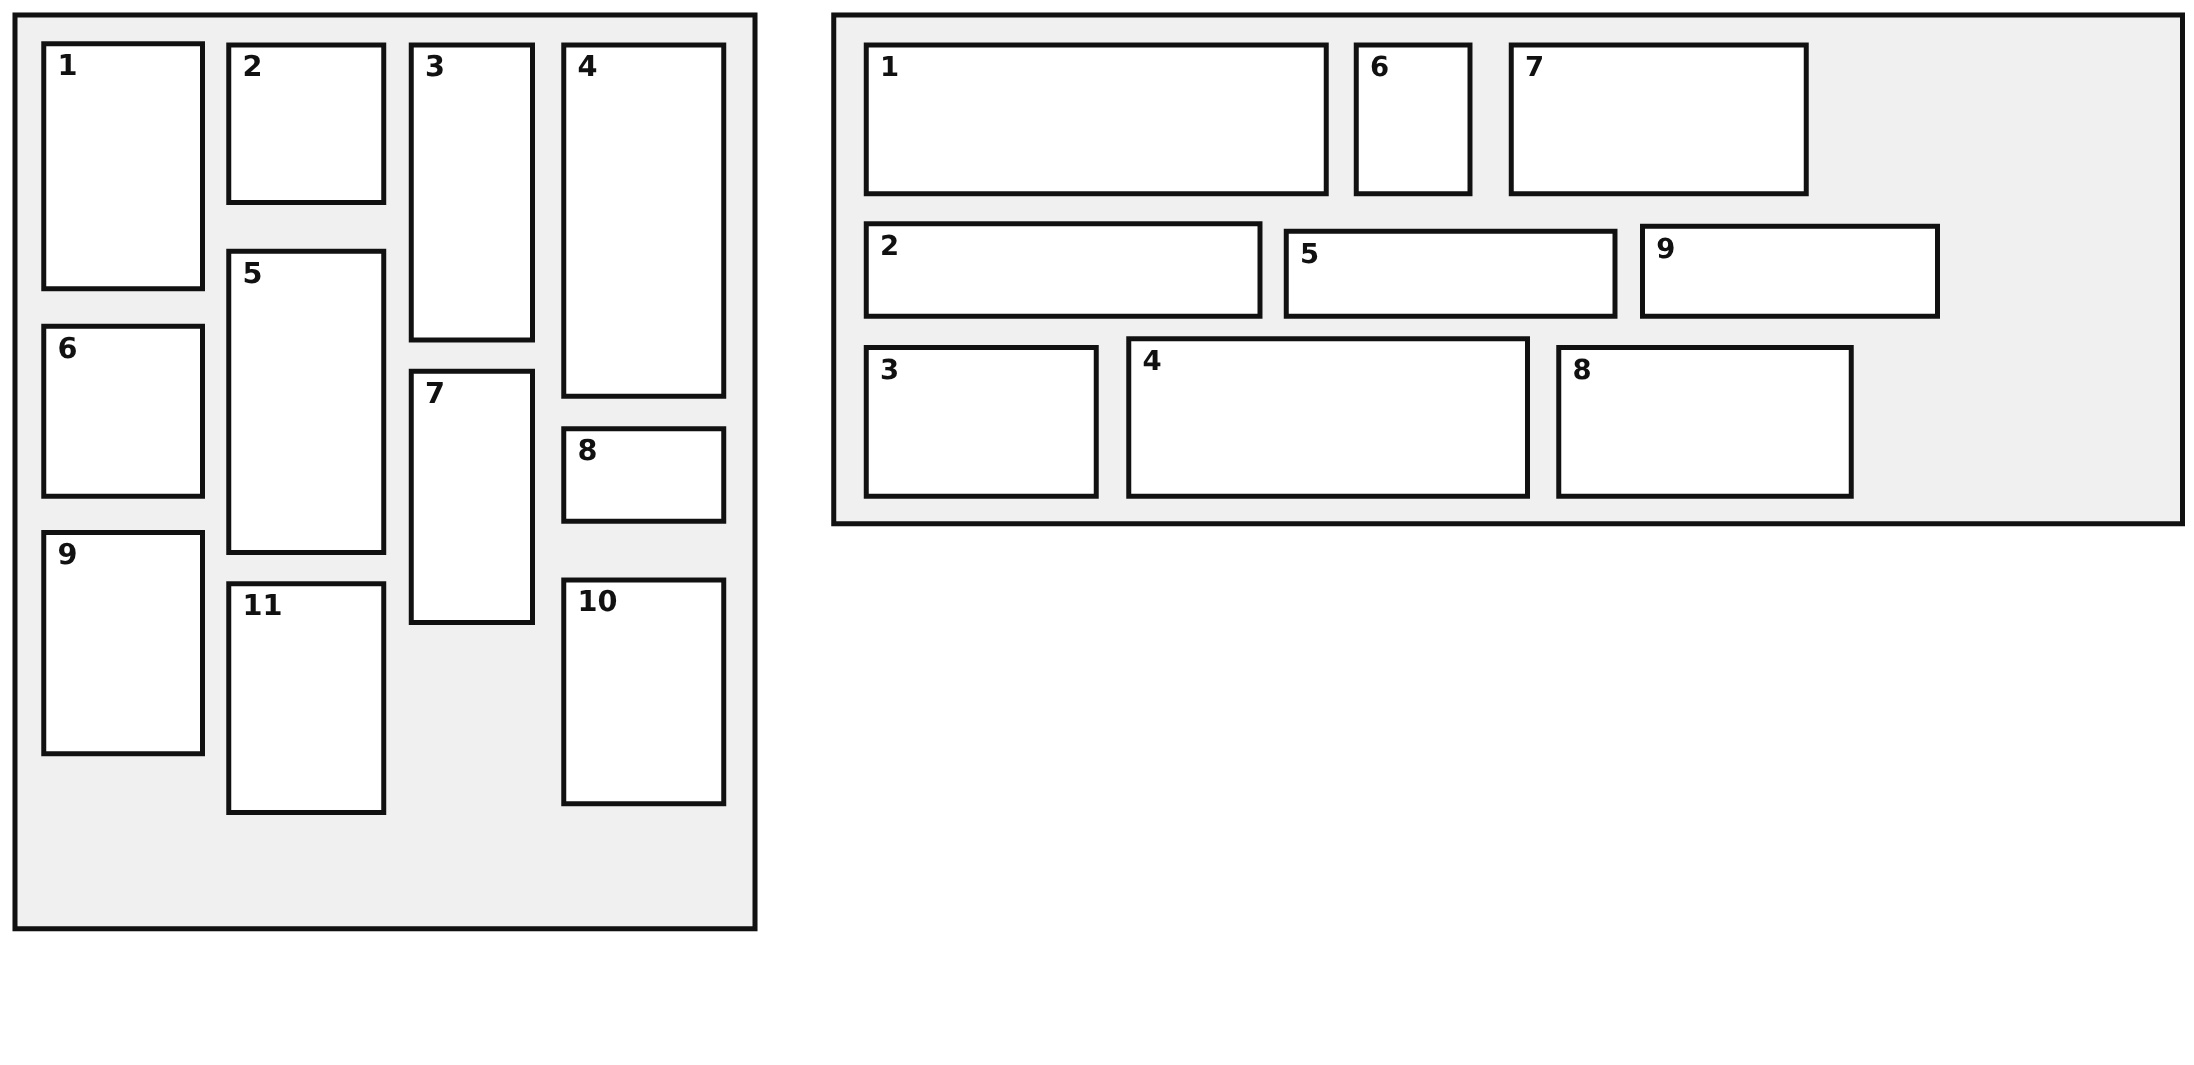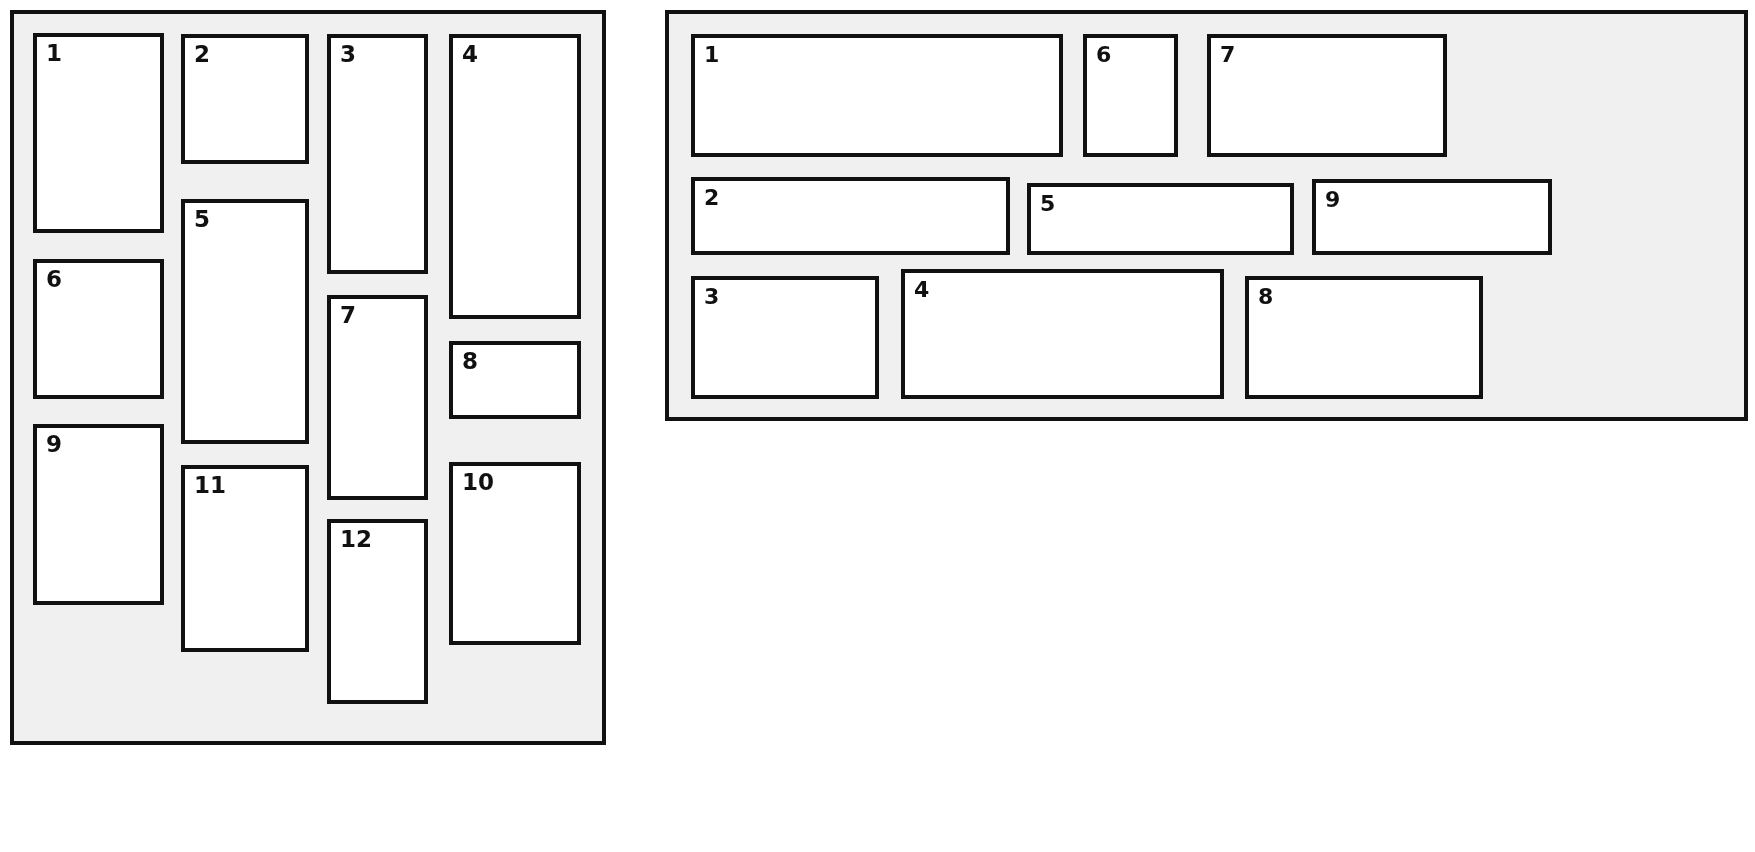--- a/index.html
+++ b/index.html
@@ -81,23 +81,20 @@
       </div>
       <div class="cell" style="left: 19px; top: 410px; width: 131px; height: 181px; background: rgb(255, 255, 255); border-color: rgb(17, 17, 17);">
         <span class="cell-label">9</span>
       </div>
       <div class="cell" style="left: 435px; top: 448px; width: 132px; height: 183px; background: rgb(255, 255, 255); border-color: rgb(17, 17, 17);">
         <span class="cell-label">10</span>
       </div>
       <div class="cell" style="left: 167px; top: 451px; width: 128px; height: 187px; background: rgb(255, 255, 255); border-color: rgb(17, 17, 17); text-align: center;">
         <span class="cell-label">11</span>
       </div>
-      <div class="cell" style="left: 313px; top: 505px; width: 101px; height: 185px; background: rgb(255, 255, 255); border-color: rgb(17, 17, 17);">
-        <span class="cell-label">12</span>
-      </div>
     </div>
     <div class="panel right-panel" style="left: 665px; top: 10px; width: 1083px; height: 411px; background: rgb(240, 240, 240); border-color: rgb(17, 17, 17);">
       <div class="cell" style="left: 22px; top: 20px; width: 372px; height: 123px; background: rgb(255, 255, 255); border-color: rgb(17, 17, 17);">
         <span class="cell-label">1</span>
       </div>
       <div class="cell" style="left: 414px; top: 20px; width: 95px; height: 123px; background: rgb(255, 255, 255); border-color: rgb(17, 17, 17);">
         <span class="cell-label">6</span>
       </div>
       <div class="cell" style="left: 538px; top: 20px; width: 240px; height: 123px; background: rgb(255, 255, 255); border-color: rgb(17, 17, 17);">
         <span class="cell-label">7</span>

